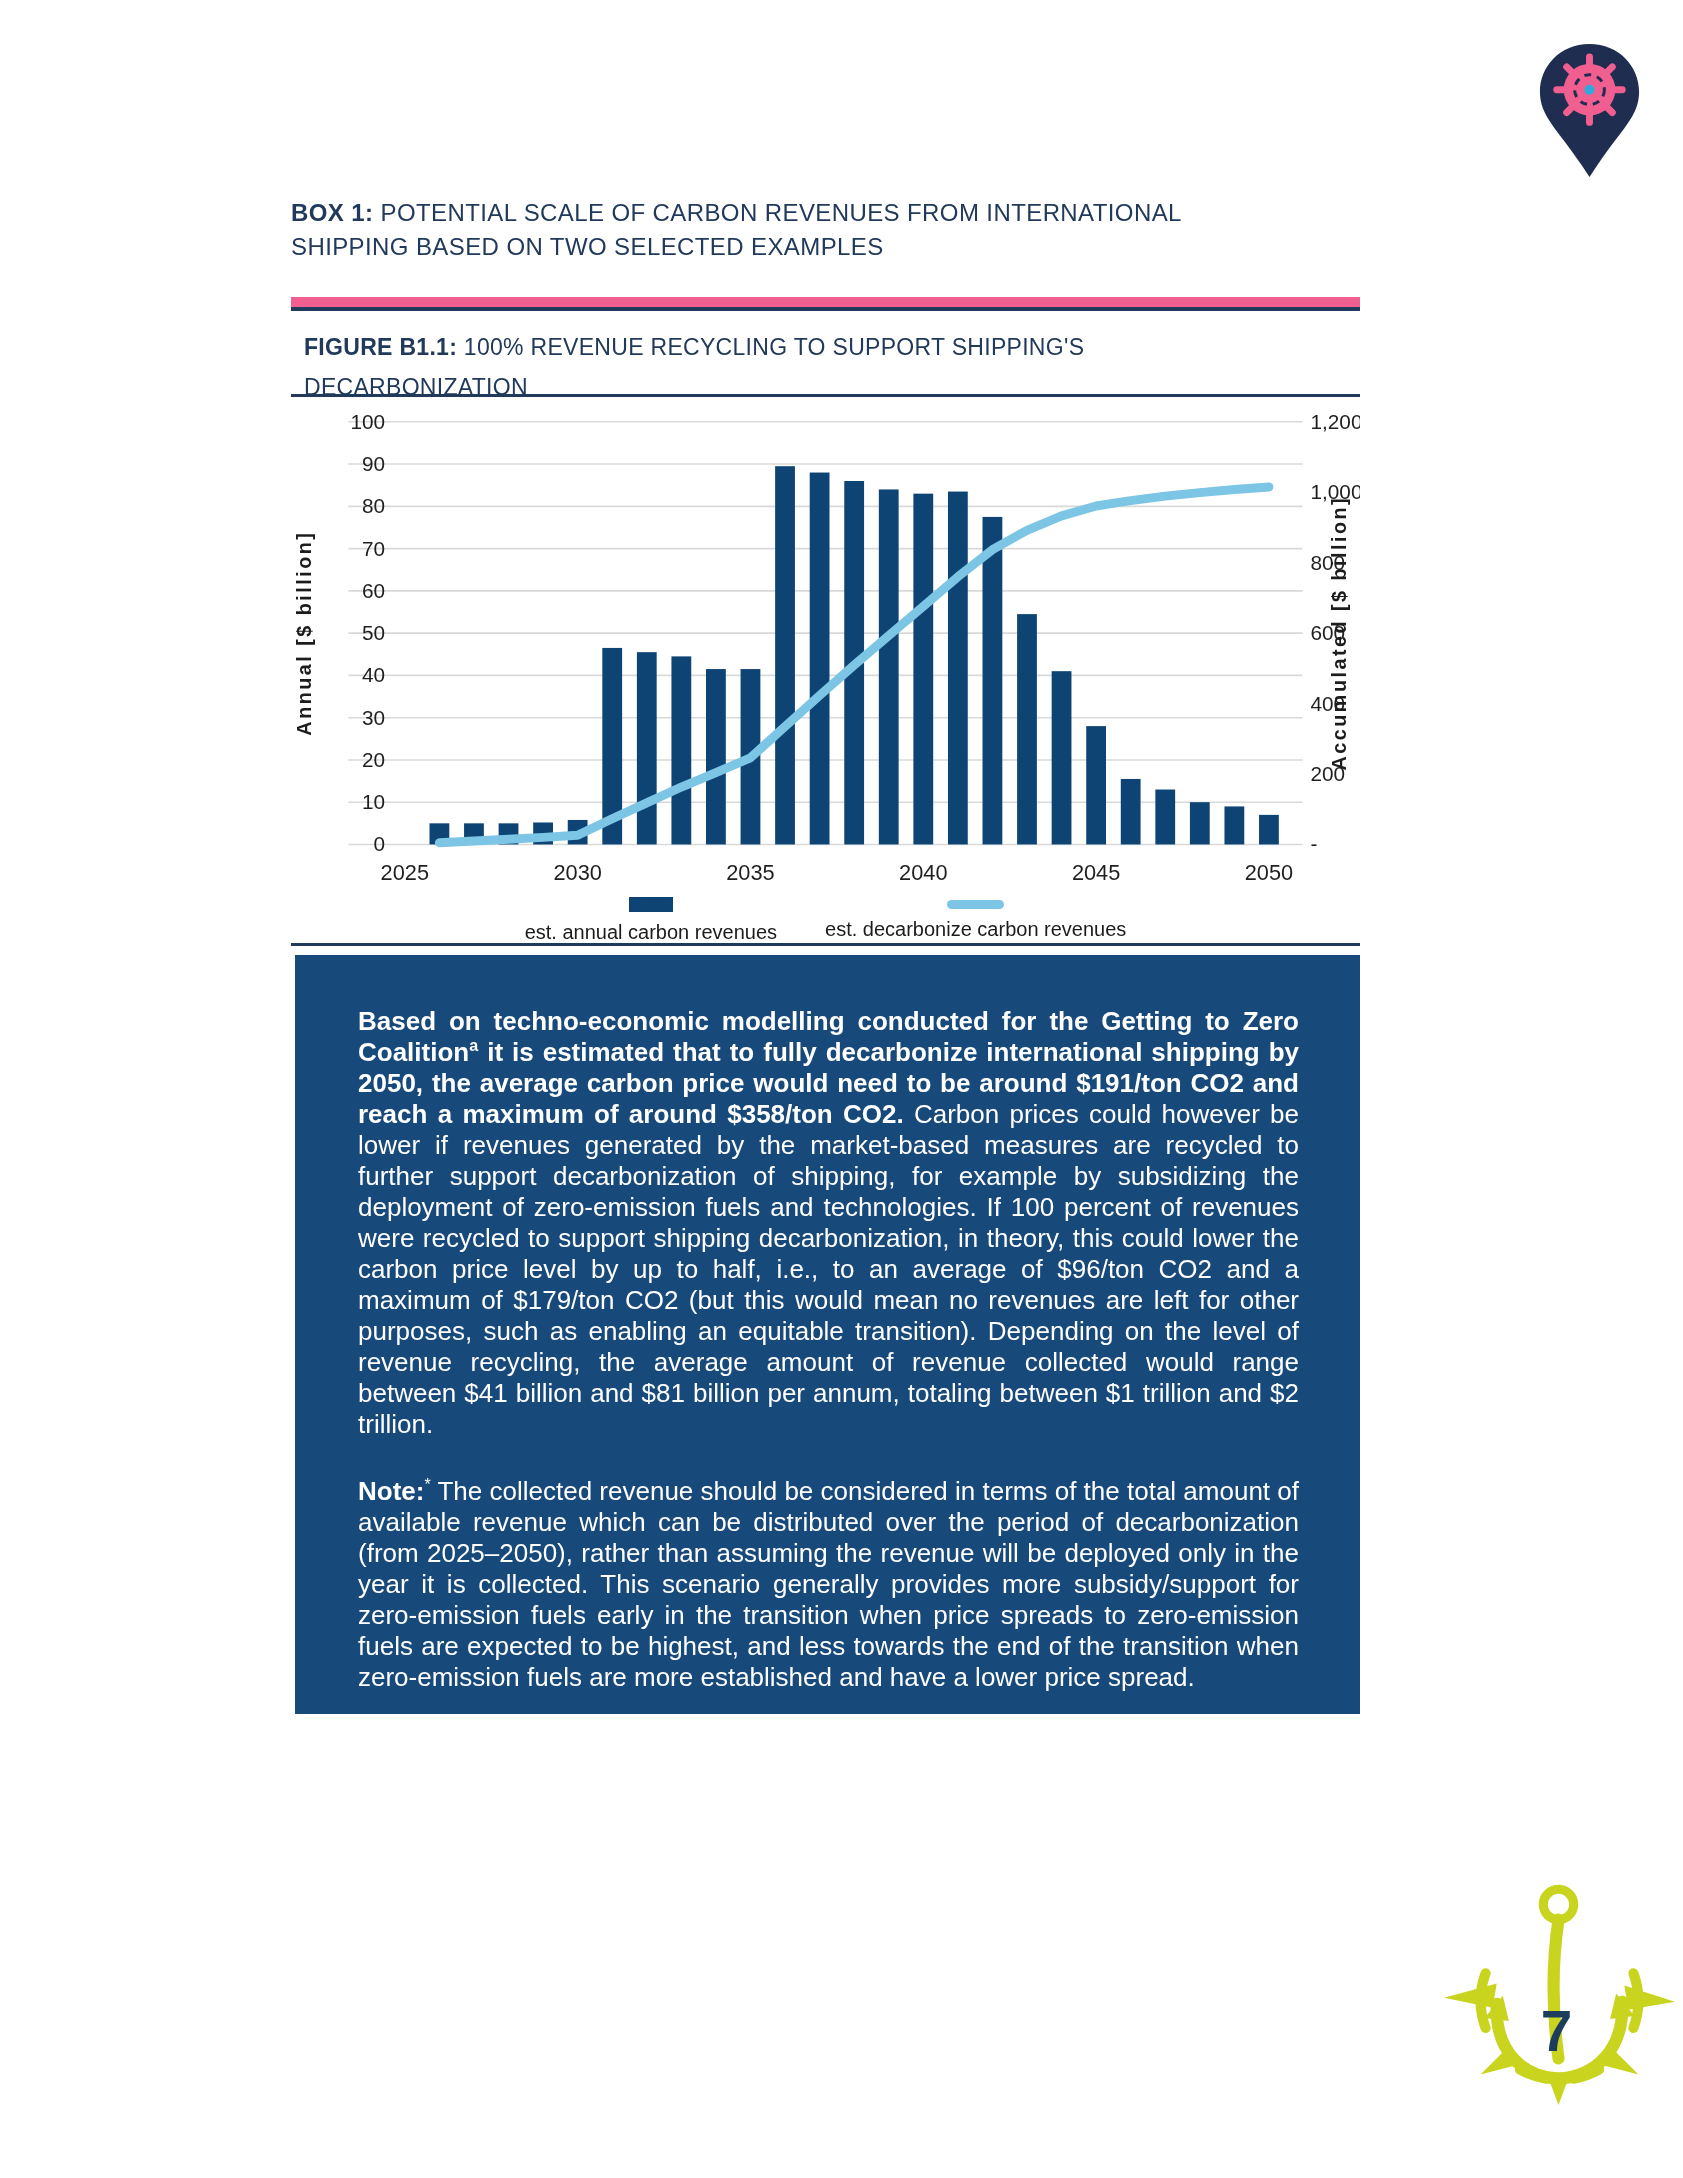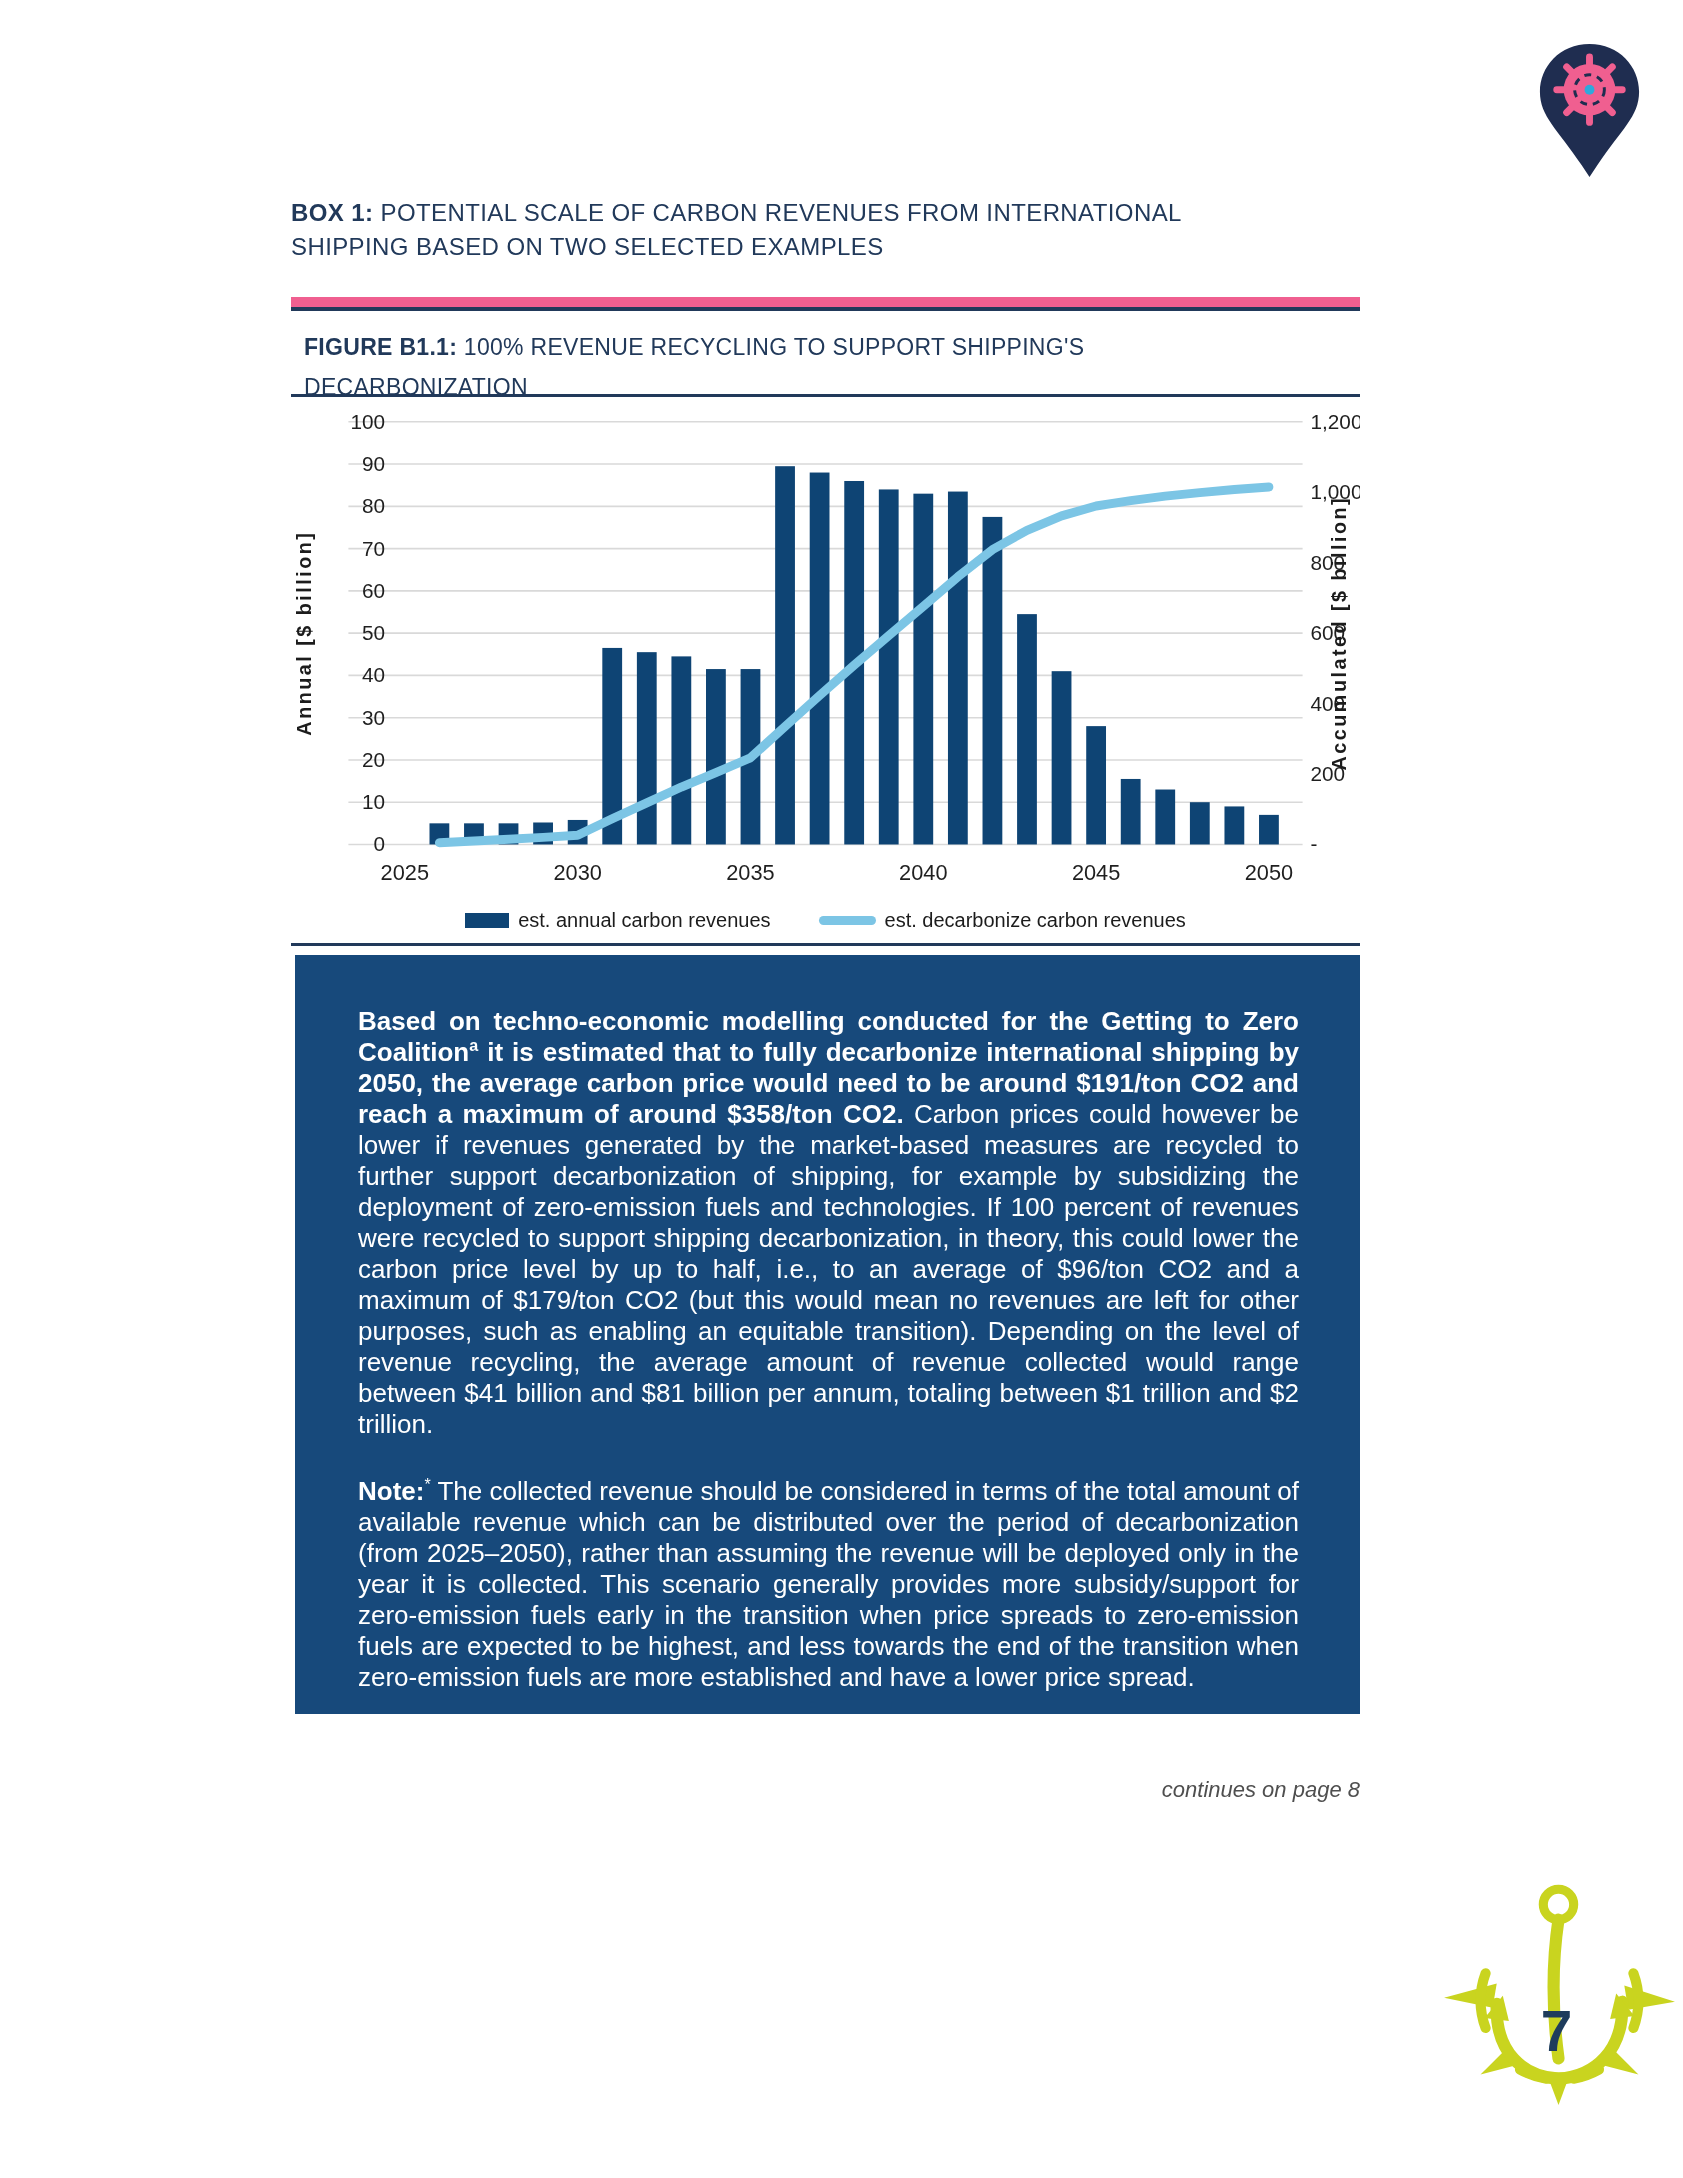--- a/index.html
+++ b/index.html
@@ -15,21 +15,21 @@
 
   .h-fig{position:absolute;left:304px;top:327px;width:802px;
          font-size:23px;line-height:40px;color:#21395a;letter-spacing:0.3px;}
   .h-fig .lbl{font-weight:700;}
 
   .figure{position:absolute;left:291px;top:394px;width:1069px;}
   .rule{height:3px;background:#21395a;}
   #chart-svg{display:block;width:1069px;height:500px;}
   .legend{height:46px;display:flex;align-items:center;justify-content:center;
           gap:48px;font-size:20px;color:#1c1c1c;}
-  .legend .item{display:flex;align-items:center;gap:9px;}
+  .legend .item{display:flex;align-items:center;gap:9px;flex-direction:column;}
   .sw-bar{width:44px;height:15px;background:#0e4474;}
   .sw-line{width:57px;height:9px;border-radius:5px;background:#7cc5e5;}
 
   .info-box{position:absolute;left:295px;top:955px;width:1065px;height:759px;
             box-sizing:border-box;background:#17497b;color:#ffffff;
             padding:51px 61px 48px 63px;overflow:hidden;}
   .info-box p{margin:0;font-size:26px;line-height:31px;text-align:justify;}
   .info-box p + p{margin-top:36px;}
   .seg-b{font-weight:700;}
   .seg-i{}
@@ -149,21 +149,20 @@
       </div>
     </div>
     <div class="rule"></div>
   </div>
 
   <div class="info-box">
     <p><span class="seg-b">Based on techno-economic modelling conducted for the Getting to Zero Coalition</span><sup class="seg-b">a</sup><span class="seg-b"> it is estimated that to fully decarbonize international shipping by 2050, the average carbon price would need to be around $191/ton CO2 and reach a maximum of around $358/ton CO2.</span><span> Carbon prices could however be lower if revenues generated by the market-based measures are recycled to further support decarbonization of shipping, for example by subsidizing the deployment of zero-emission fuels and technologies. If 100 percent of revenues were recycled to support shipping decarbonization, in theory, this could lower the carbon price level by up to half, i.e., to an average of $96/ton CO2 and a maximum of $179/ton CO2 (but this would mean no revenues are left for other purposes, such as enabling an equitable transition). Depending on the level of revenue recycling, the average amount of revenue collected would range between $41 billion and $81 billion per annum, totaling between $1 trillion and $2 trillion.</span></p>
     <p><span class="seg-b">Note:</span><sup>*</sup><span class="seg-i"> The collected revenue should be considered in terms of the total amount of available revenue which can be distributed over the period of decarbonization (from 2025–2050), rather than assuming the revenue will be deployed only in the year it is collected. This scenario generally provides more subsidy/support for zero-emission fuels early in the transition when price spreads to zero-emission fuels are expected to be highest, and less towards the end of the transition when zero-emission fuels are more established and have a lower price spread.</span></p>
   </div>
 
-  <div class="continues">continues on page 8</div>
 
   <svg class="emblem" viewBox="0 0 240 240">
     <g fill="#c9d41f" stroke="#c9d41f">
       <polygon points="6,132 58,118 54,142" stroke="none"></polygon>
       <polygon points="234,136 184,120 188,144" stroke="none"></polygon>
       <polygon points="42,208 68,182 80,198" stroke="none"></polygon>
       <polygon points="198,208 172,182 160,198" stroke="none"></polygon>
       <polygon points="119,238 107,206 131,206" stroke="none"></polygon>
       <path d="M47,162 A78,78 0 0 1 47,108" fill="none" stroke-width="10" stroke-linecap="round"></path>
       <path d="M193,108 A78,78 0 0 1 193,162" fill="none" stroke-width="10" stroke-linecap="round"></path>

